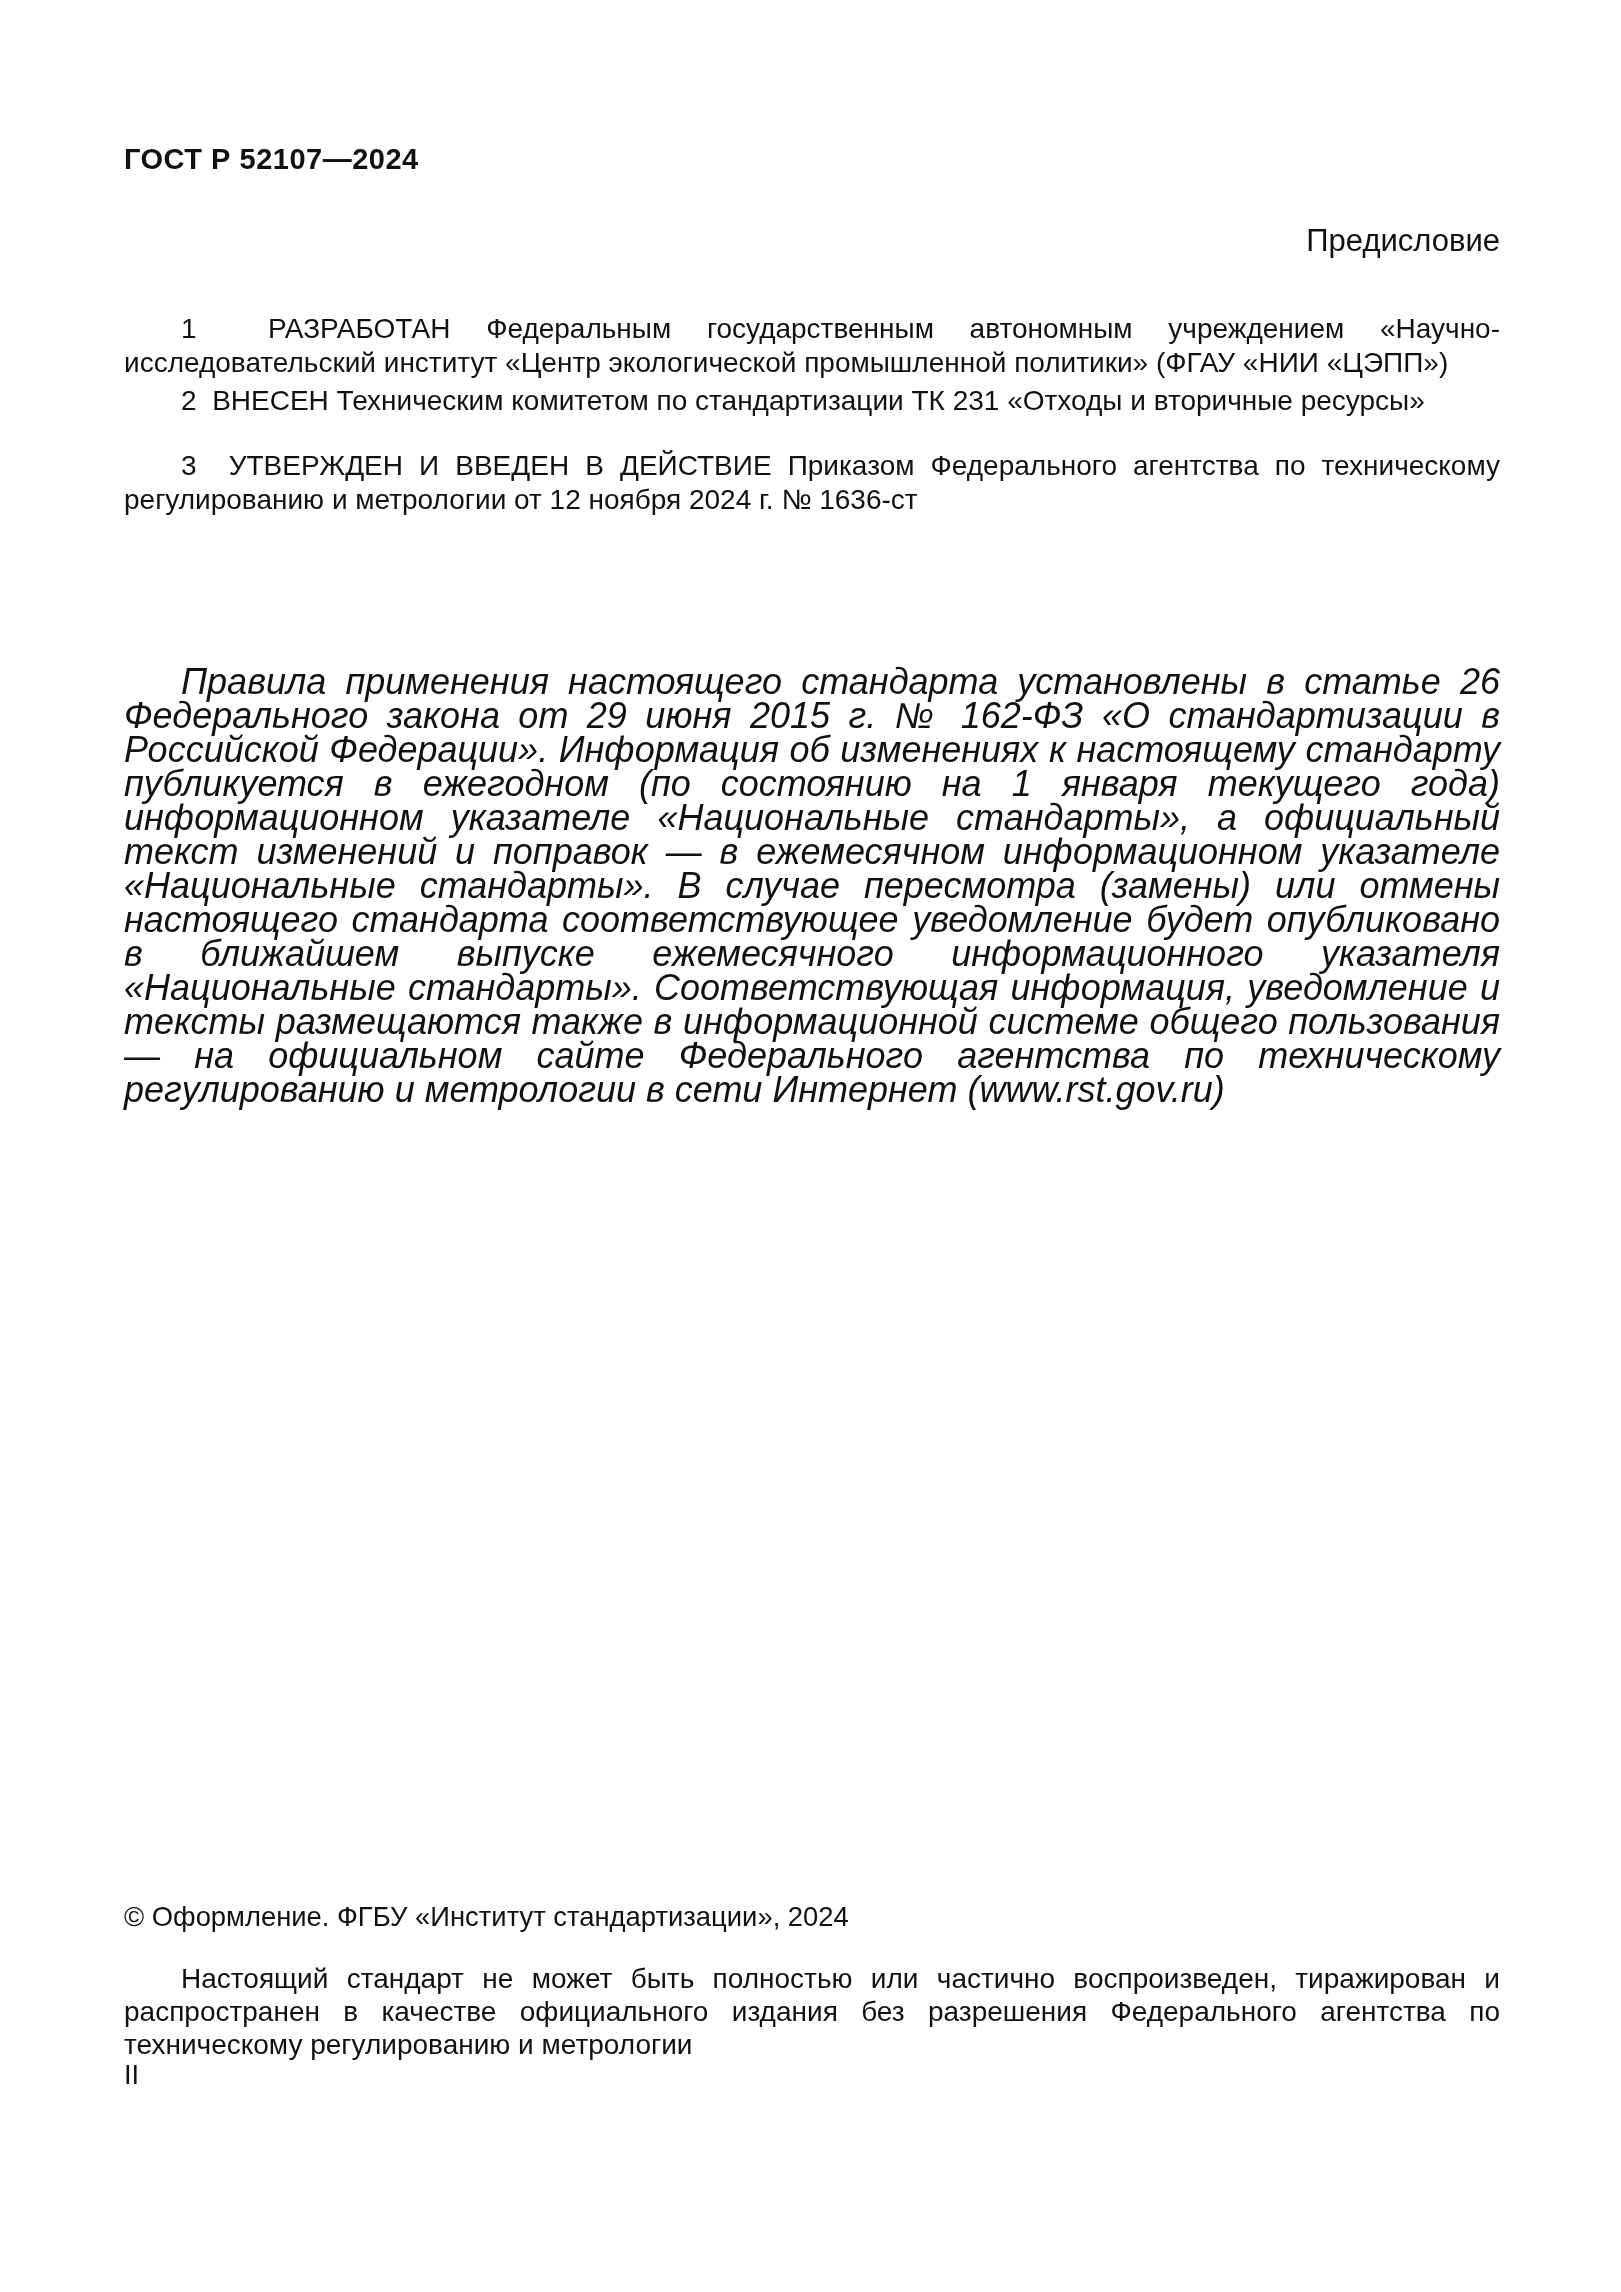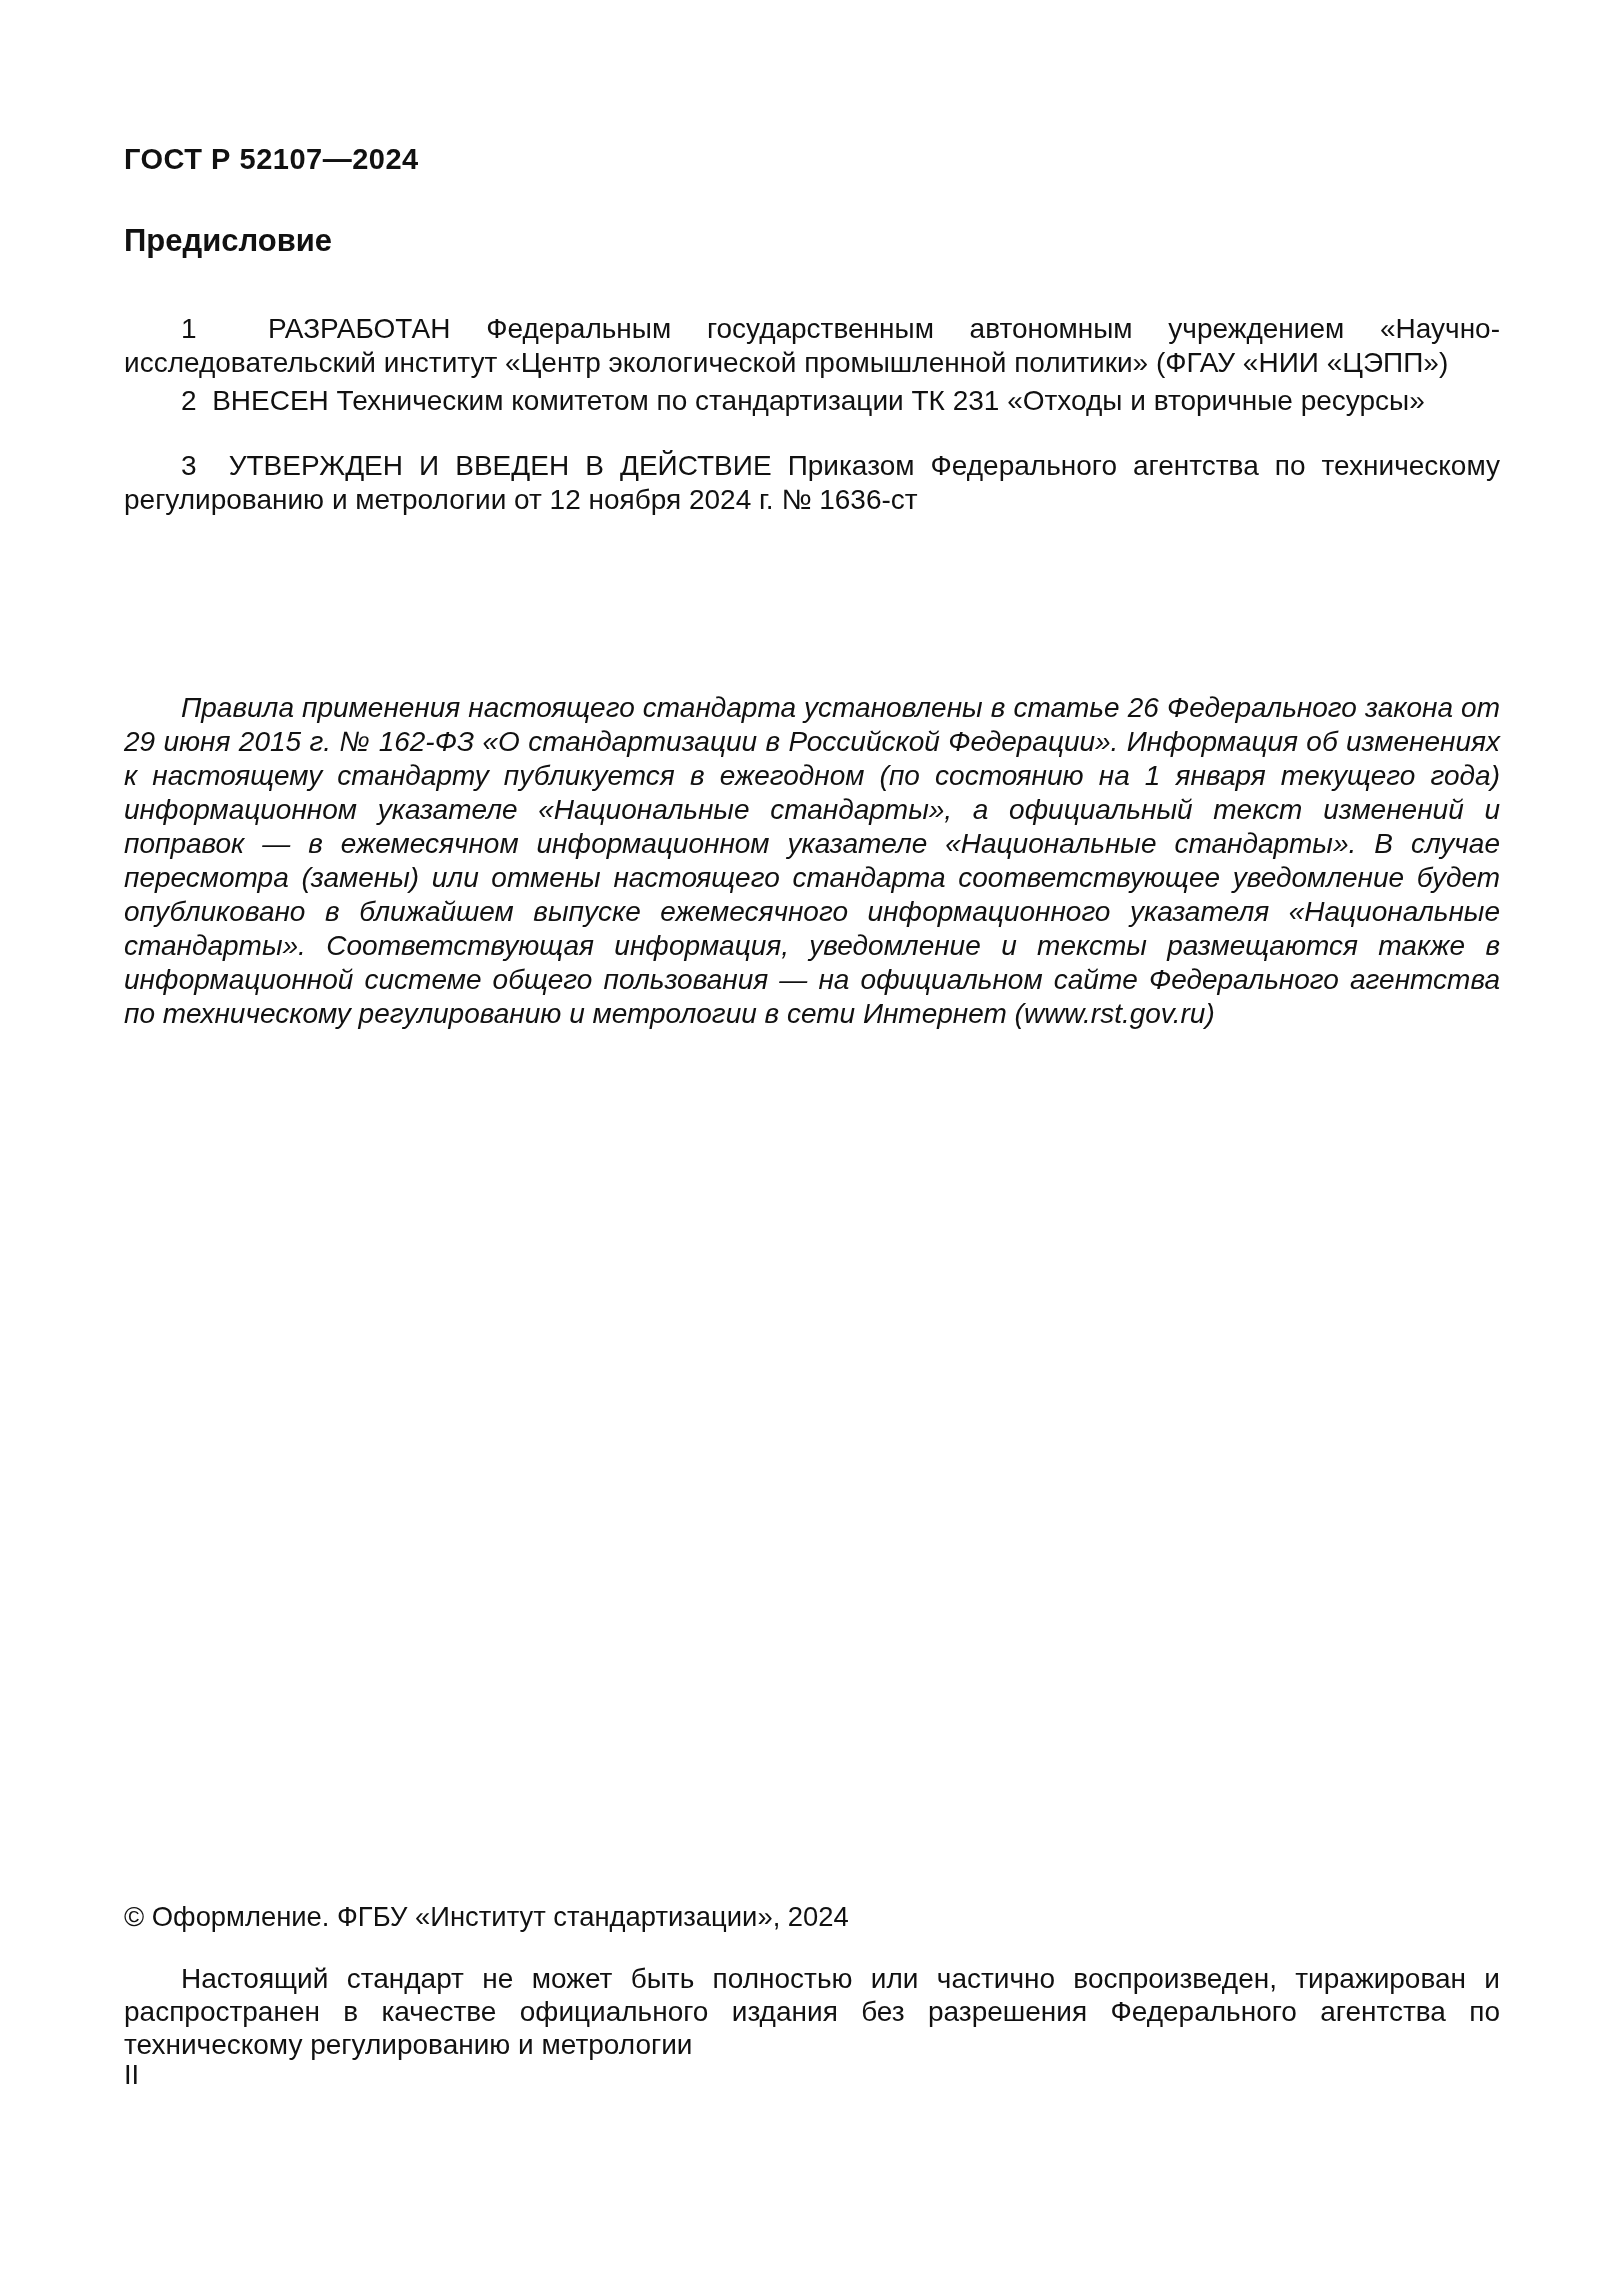--- a/index.html
+++ b/index.html
@@ -23,38 +23,38 @@
     width: 1376px;
   }
   .doc-code {
     top: 143px;
     font-size: 29px;
     font-weight: bold;
     letter-spacing: 0.5px;
   }
   .section-title {
     top: 223px;
-    text-align: left;
+    text-align: right;
     font-size: 31px;
-    font-weight: bold;
+    font-weight: normal;
   }
   .body-text {
     font-size: 28px;
     line-height: 34px;
     text-align: justify;
     text-indent: 57px;
   }
   .item-1 { top: 282px; margin-top: 30px; }
   .item-2 { top: 384px; }
   .item-3 { top: 449px; }
   .item-4 { top: 549px; }
   .legal-notice {
-    top: 691px;
+    top: 665px;
     font-style: italic;
-    font-size: 28px;
+    font-size: 36px;
     line-height: 34px;
     text-align: justify;
     text-indent: 57px;
   }
   .copyright-line {
     top: 1900px;
     text-align: left;
     font-size: 27.4px;
     text-indent: 0;
   }

